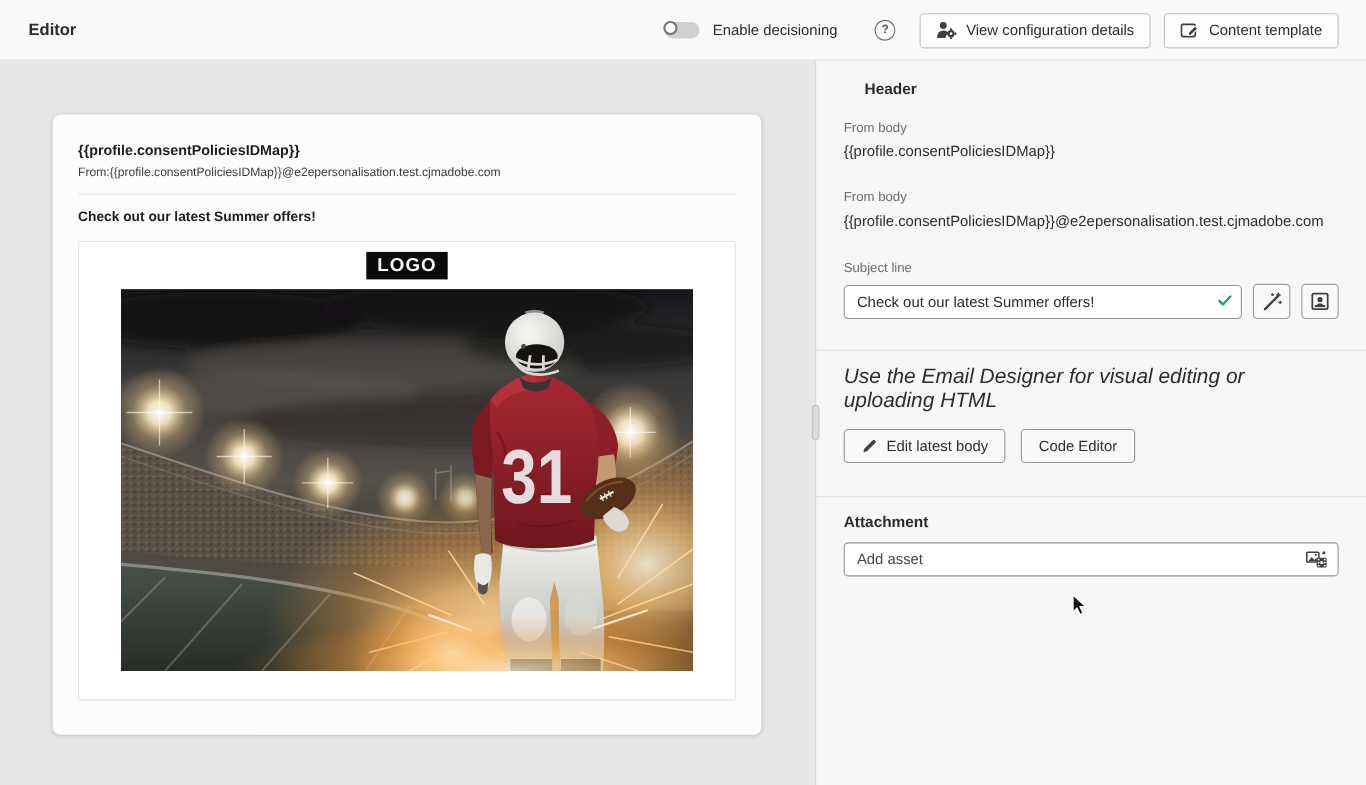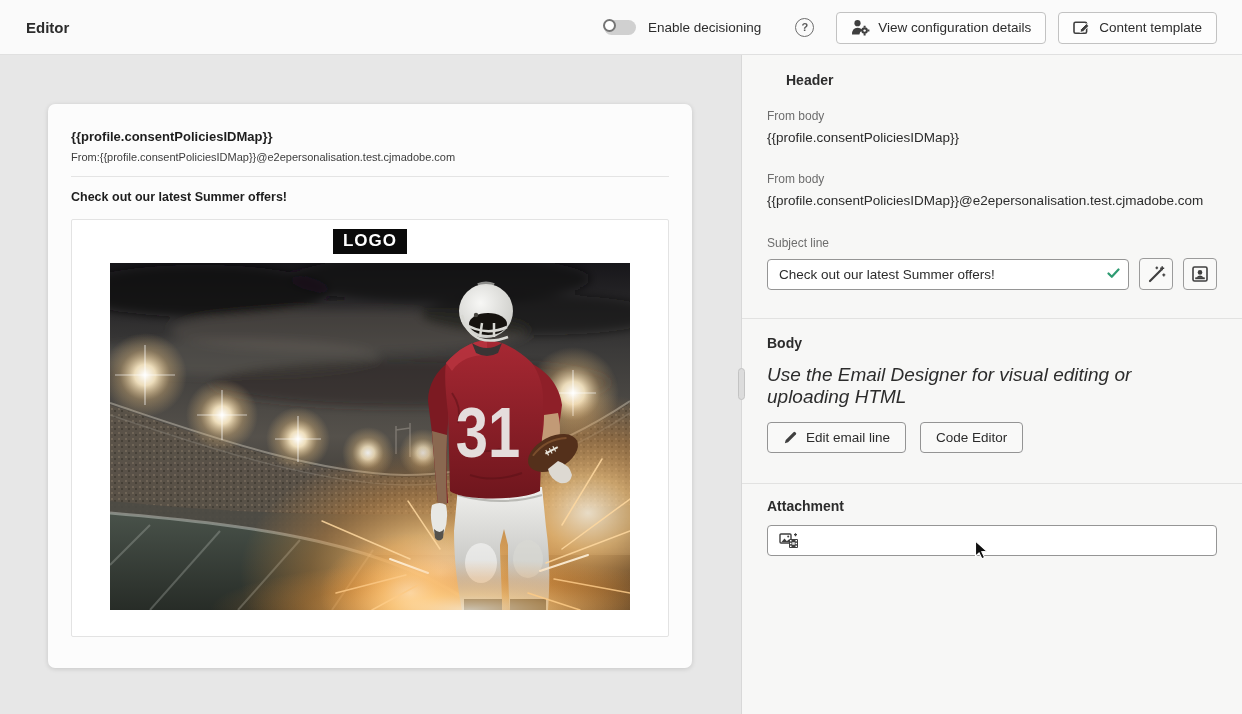--- a/index.html
+++ b/index.html
@@ -304,38 +304,38 @@
             <rect x="2" y="2" width="14" height="14" rx="1.5" stroke="#3f3f3f" stroke-width="1.6" fill="none"></rect>
             <circle cx="9" cy="7.4" r="2.3" fill="#3f3f3f"></circle>
             <path d="M5.2,12.8 q3.8,-4.4 7.6,0 z" fill="#3f3f3f"></path>
             <rect x="4.2" y="12.4" width="9.6" height="1.8" fill="#3f3f3f"></rect>
           </svg>
         </button>
       </div>
 
       <div class="divider"></div>
 
-      <h3 class="sec-title t-body">Body</h3>
       <p class="p-desc">Use the Email Designer for visual editing or uploading HTML</p>
       <div class="btn-row">
         <button class="p-btn">
           <svg width="15" height="15" viewBox="0 0 16 16">
             <path d="M2,14 l.9,-3.4 8.3,-8.3 a1.3,1.3 0 0 1 1.8,0 l.7,.7 a1.3,1.3 0 0 1 0,1.8 L5.4,13.1 z" fill="#3f3f3f"></path>
           </svg>
-          <span>Edit email line</span>
+          <span>Edit latest body</span>
         </button>
         <button class="p-btn">
           <span>Code Editor</span>
         </button>
       </div>
 
       <div class="divider d2"></div>
 
       <h3 class="sec-title t-attach">Attachment</h3>
       <div class="asset-field">
+        <span>Add asset</span>
         <svg width="20" height="17" viewBox="0 0 20 17">
           <rect x="1" y="2" width="11" height="9" rx="1" fill="none" stroke="#3f3f3f" stroke-width="1.4"></rect>
           <path d="M2.5,10 l3,-3.6 2.4,2.8 1.6,-1.8 2,2.6 z" fill="#3f3f3f"></path>
           <circle cx="9.2" cy="4.6" r="1" fill="#3f3f3f"></circle>
           <path d="M16.5,1.2 v3 M15,2.7 h3" stroke="#3f3f3f" stroke-width="1.2"></path>
           <rect x="10" y="7" width="9" height="9" rx="1" fill="#3f3f3f"></rect>
           <g fill="#ffffff">
             <rect x="11" y="8" width="1.5" height="1.4"></rect>
               <rect x="11" y="10.8" width="1.5" height="1.4"></rect>
               <rect x="11" y="13.6" width="1.5" height="1.4"></rect>

